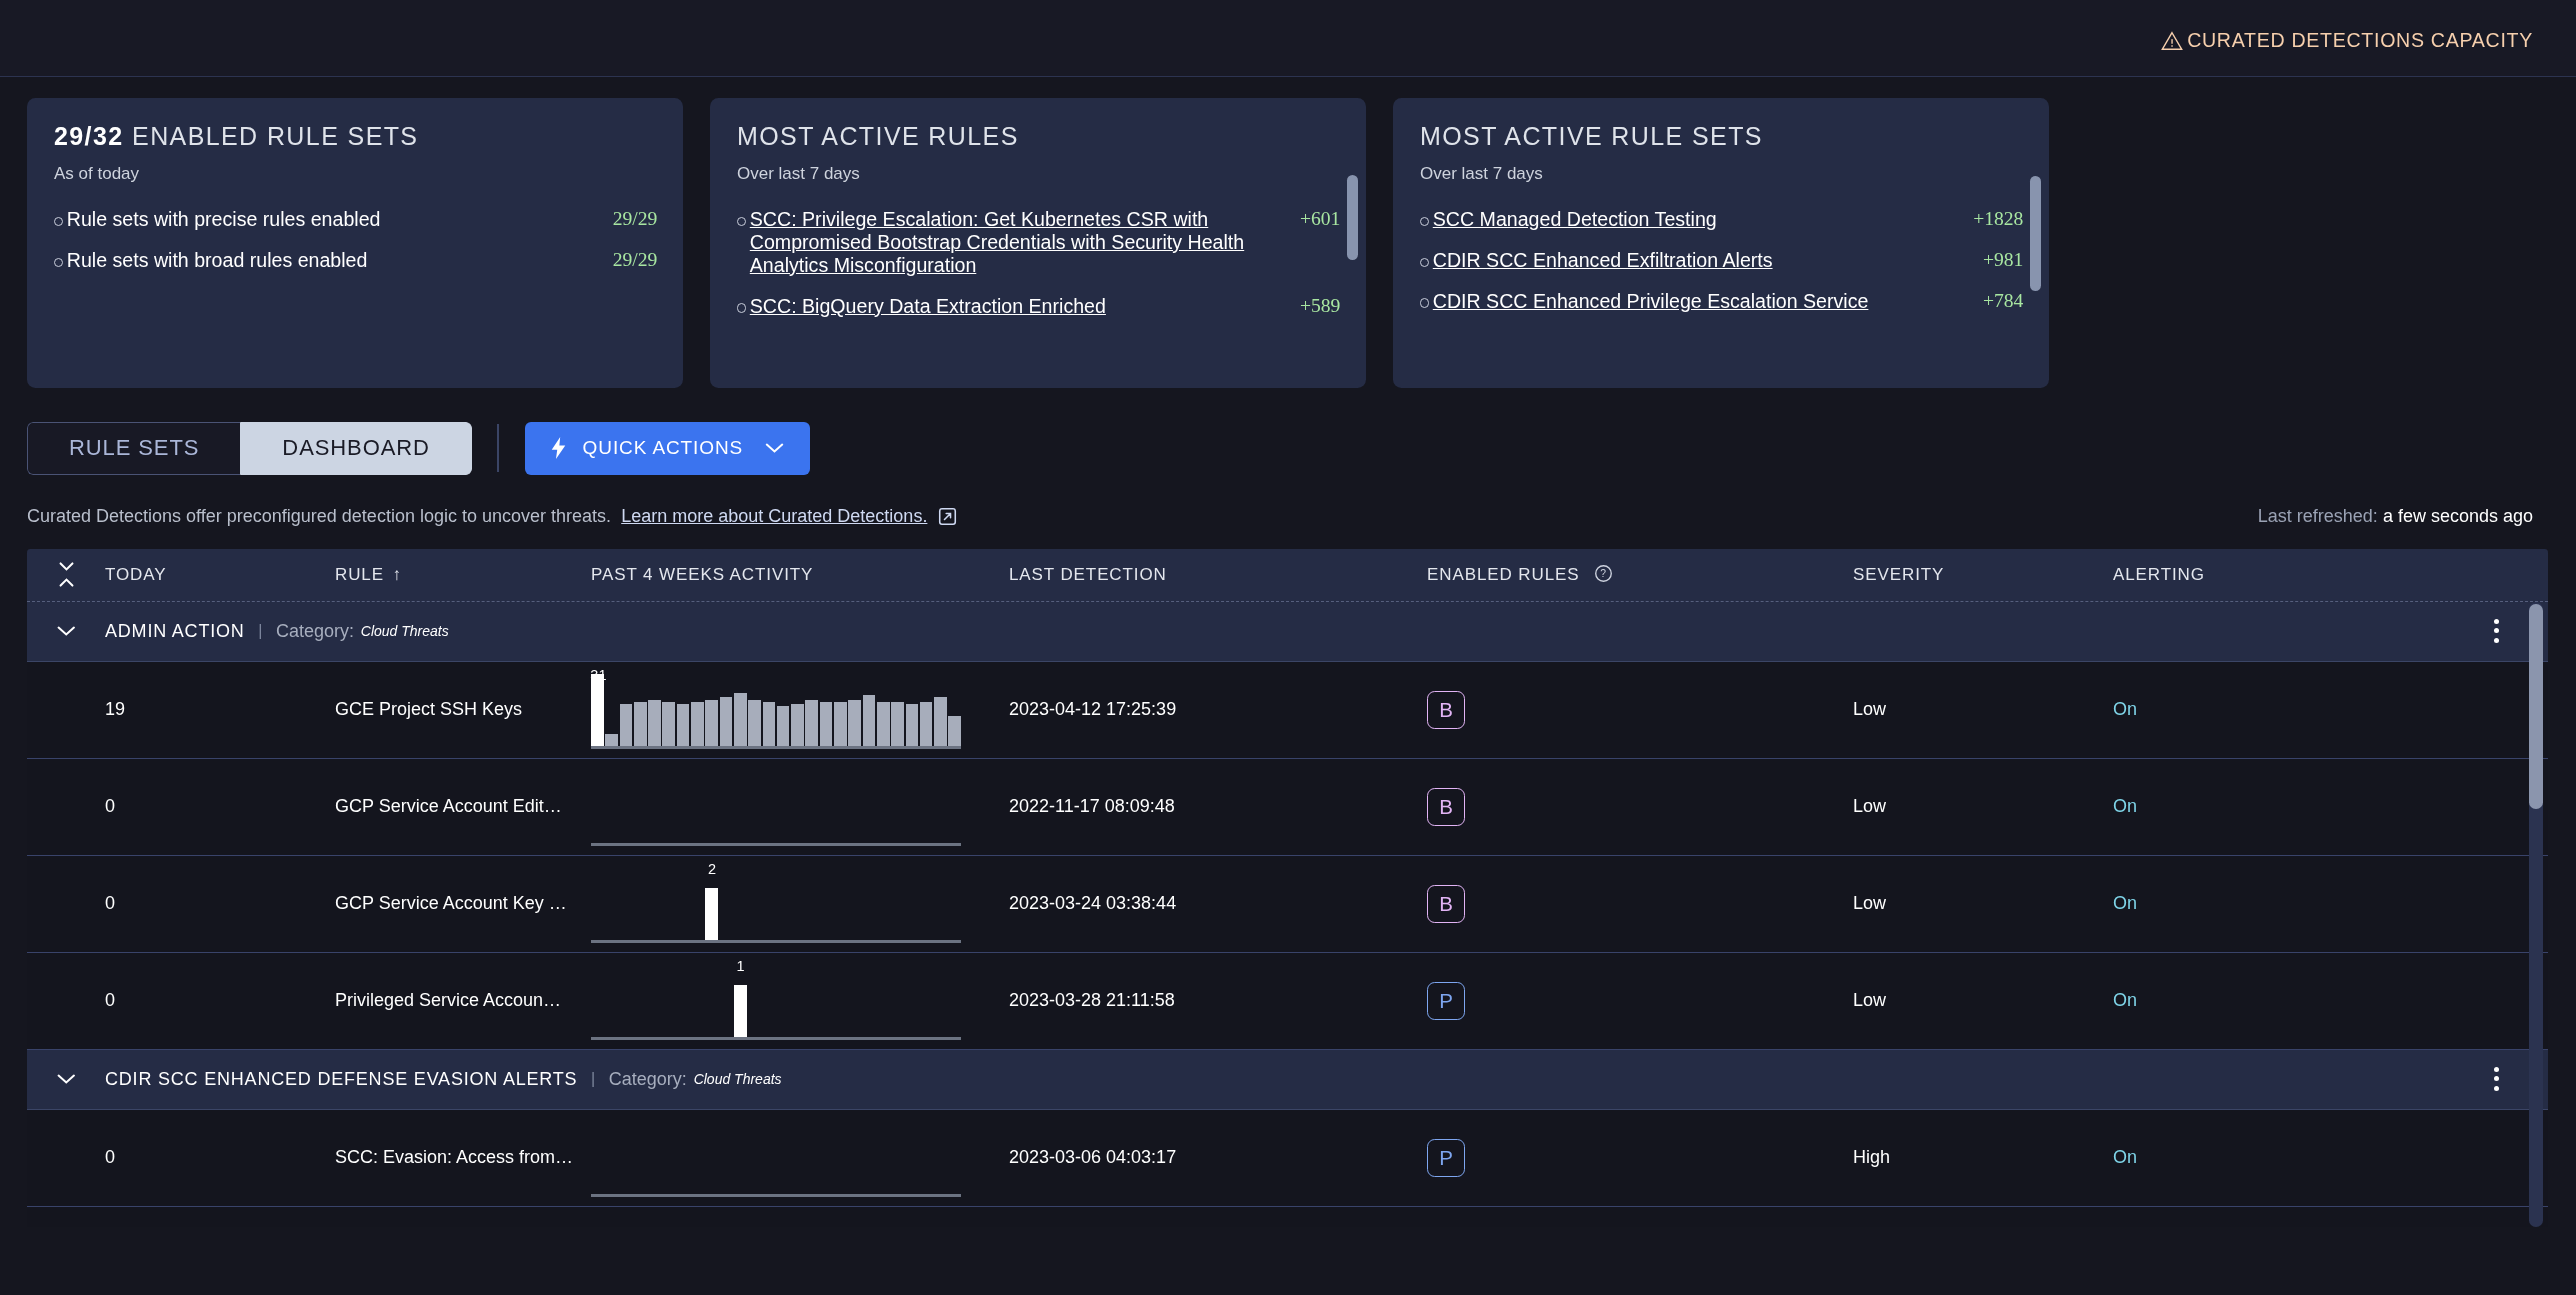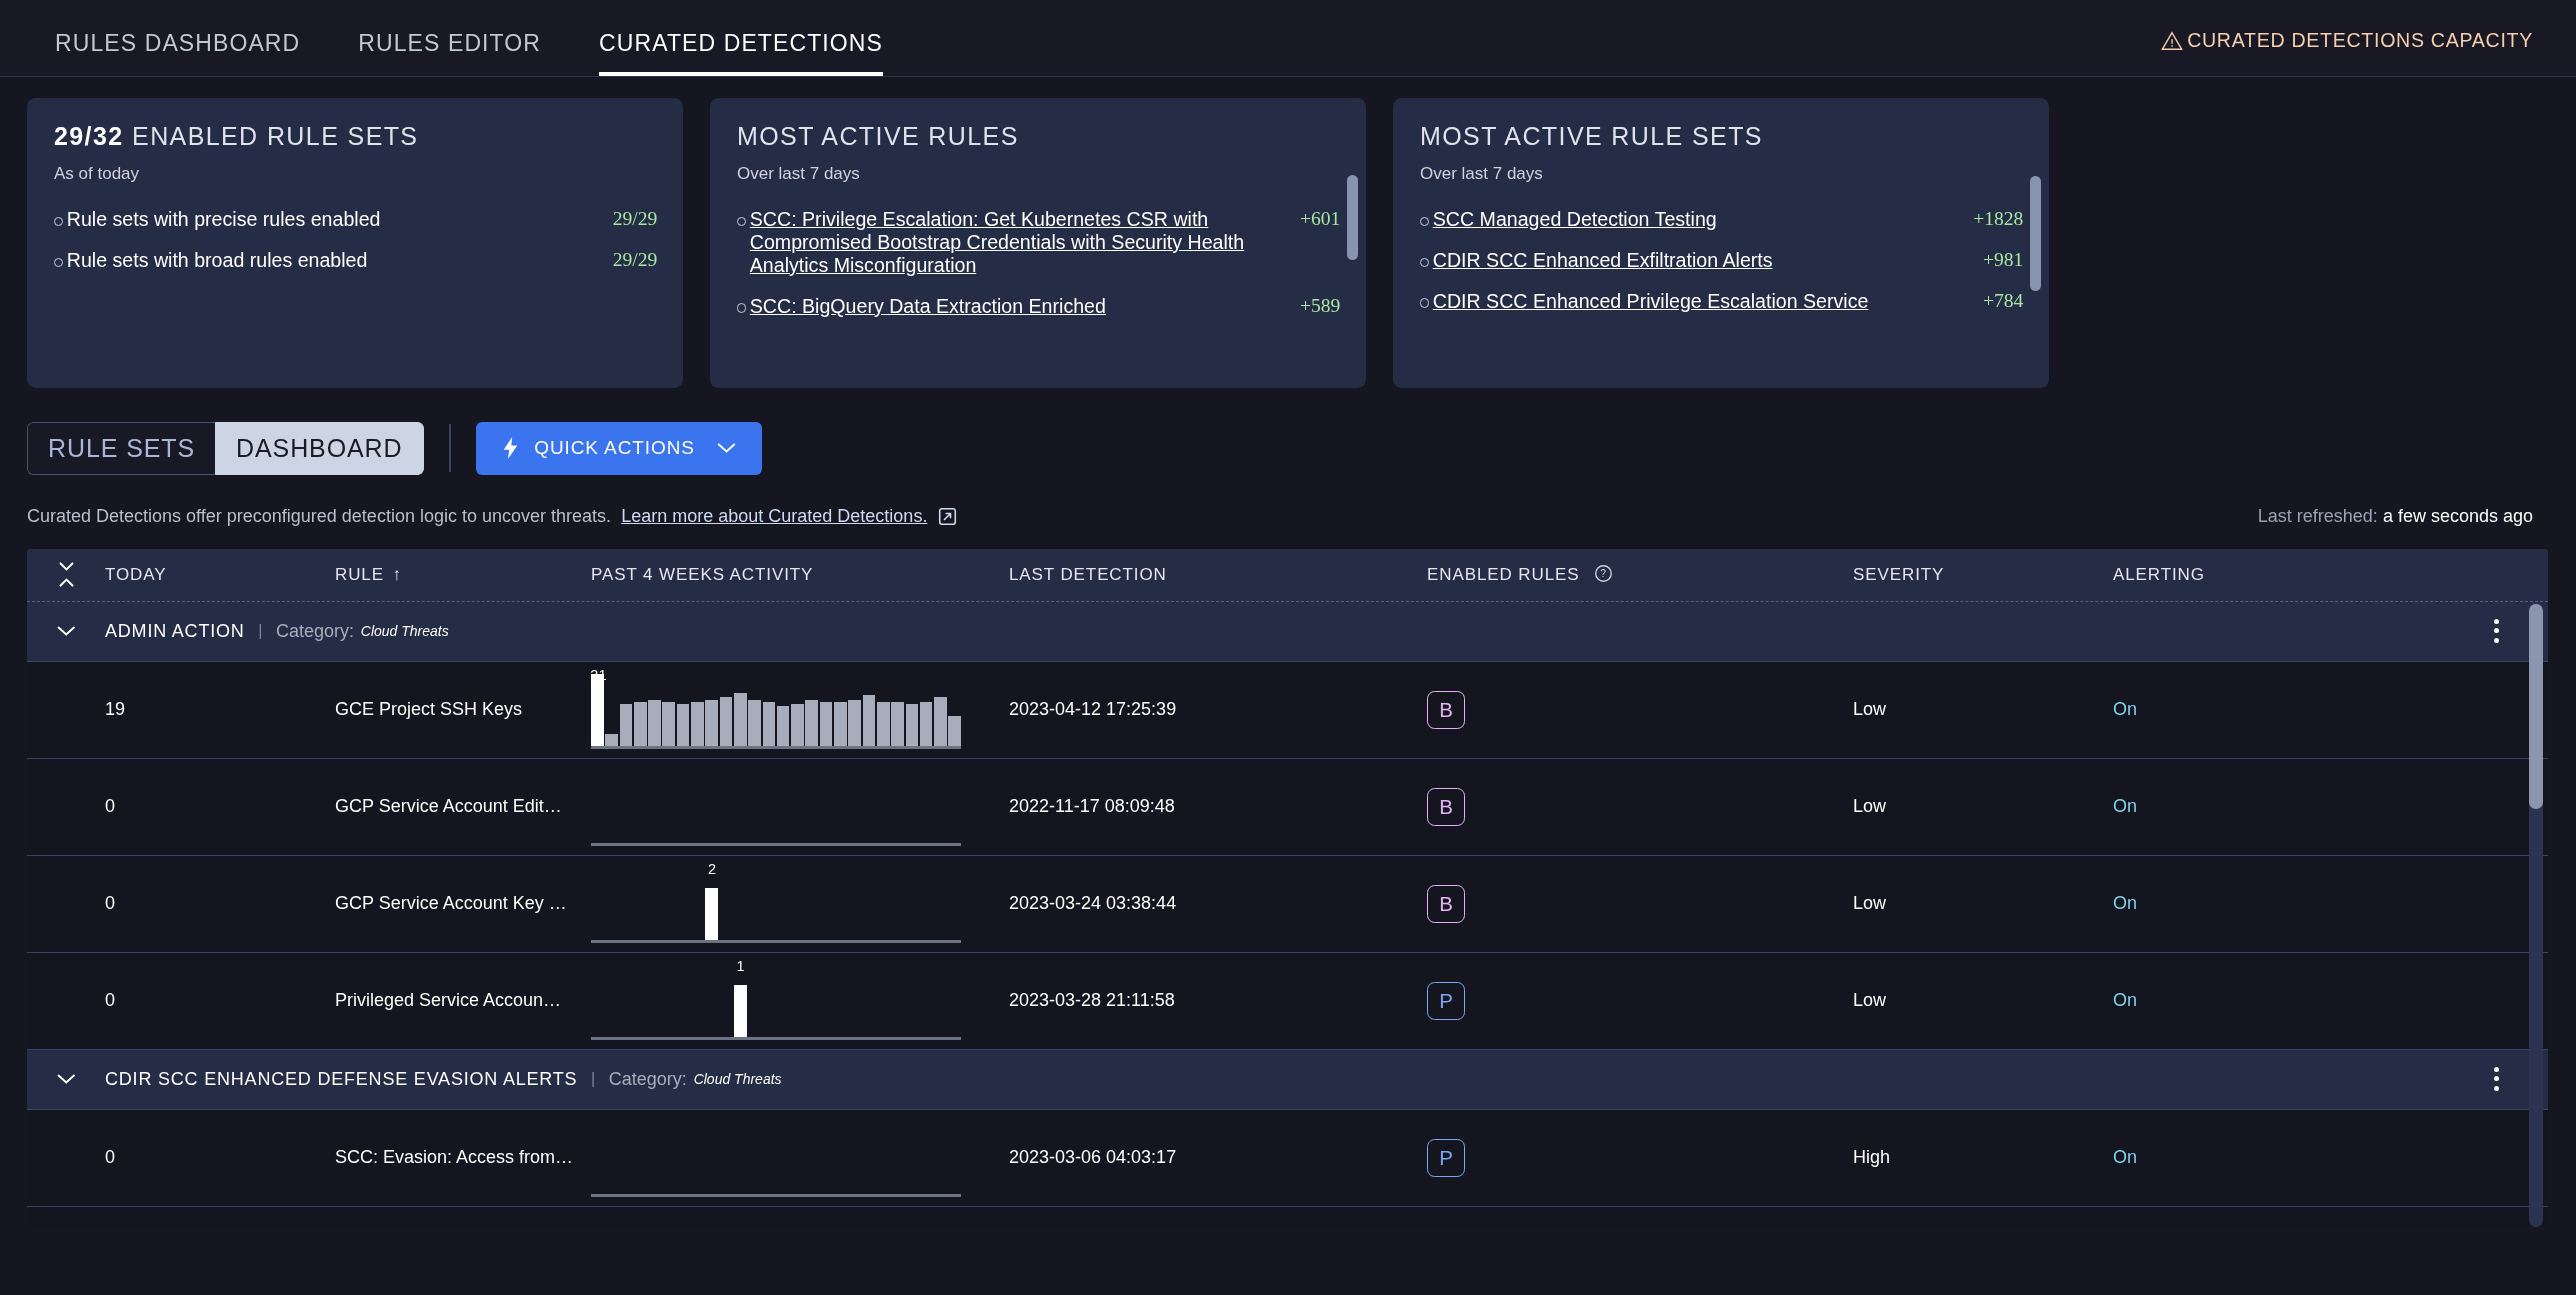--- a/index.html
+++ b/index.html
@@ -78,21 +78,21 @@
   .card-scroll.tall { height: 115px; top: 78px; }
 
   
   .toolbar {
     display: flex; align-items: center;
     padding: 34px 0 0 27px; gap: 0;
   }
   .segmented { display: flex; height: 53px; border-radius: 6px; overflow: hidden; }
   .seg-btn {
     display: flex; align-items: center; justify-content: center;
-    padding: 0 20px; font-size: 25px; letter-spacing: 0.9px;
+    padding: 0 41px; font-size: 22px; letter-spacing: 0.9px;
     background: #181925; color: #aab6d8;
     border: 1.7px solid #4a5375; cursor: pointer; white-space: nowrap;
   }
   .seg-btn:first-child { border-right: none; border-radius: 6px 0 0 6px; }
   .seg-btn:last-child { border-radius: 0 6px 6px 0; }
   .seg-btn.active { background: #ccd5e3; color: #1a1b26; border-color: #ccd5e3; font-weight: 500; }
   .divider-v { width: 1.7px; height: 48px; background: #3b4566; margin: 0 25.6px; }
   .quick-actions {
     display: flex; align-items: center; gap: 15.3px;
     background: #3b74ef; color: #ffffff;
@@ -197,25 +197,20 @@
   }
   .tbl-scroll-thumb {
     position: absolute; right: 5.1px; top: 55px;
     width: 13.6px; height: 205px; background: #8b95ad; border-radius: 6.8px; cursor: pointer;
   }
 </style>
 </head>
 <body>
 
 <div class="topnav">
-  <div class="nav-tabs">
-    <div class="nav-tab">RULES DASHBOARD</div>
-    <div class="nav-tab">RULES EDITOR</div>
-    <div class="nav-tab active">CURATED DETECTIONS</div>
-  </div>
   <div class="capacity">
     <svg class="warn-tri" viewBox="0 0 24 24">
       <path d="M12 3 L22.5 21 L1.5 21 Z" fill="none" stroke="#f6cfad" stroke-width="1.6"></path>
       <rect x="11.3" y="10" width="1.5" height="5" fill="#f6cfad"></rect>
       <rect x="11.3" y="16.6" width="1.5" height="1.7" fill="#f6cfad"></rect>
     </svg>
     <span>CURATED DETECTIONS CAPACITY</span>
   </div>
 </div>
 

